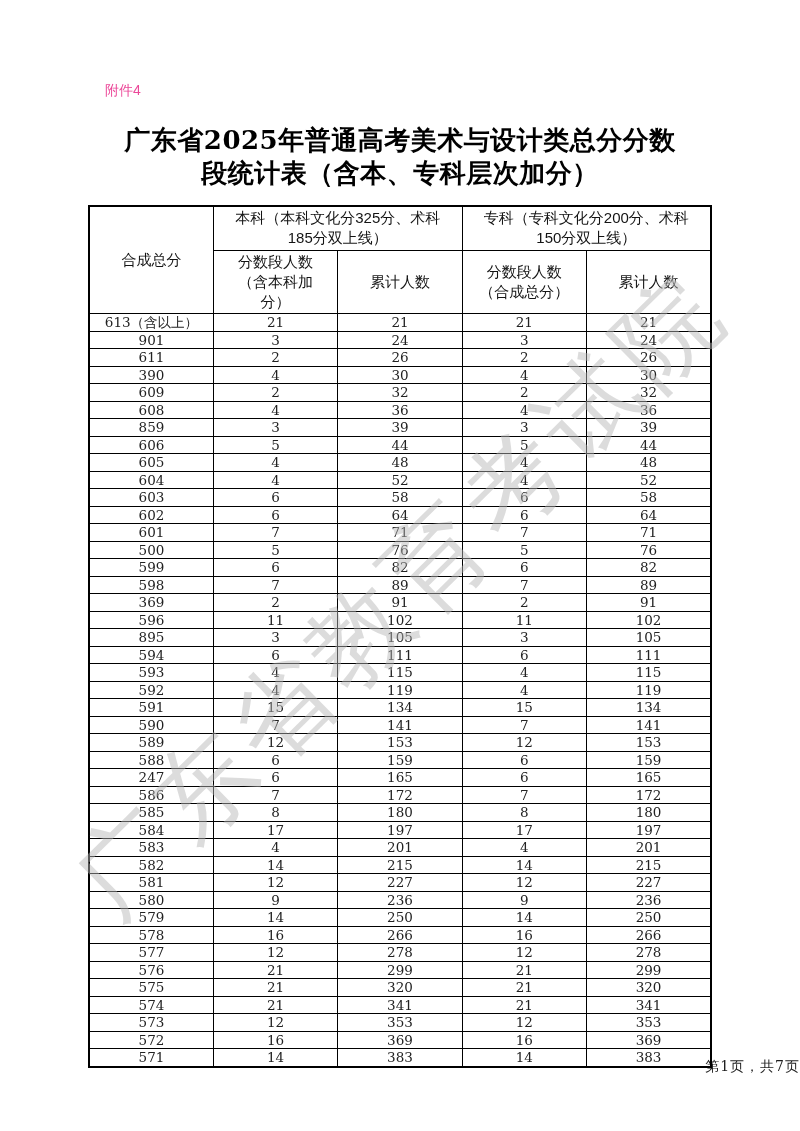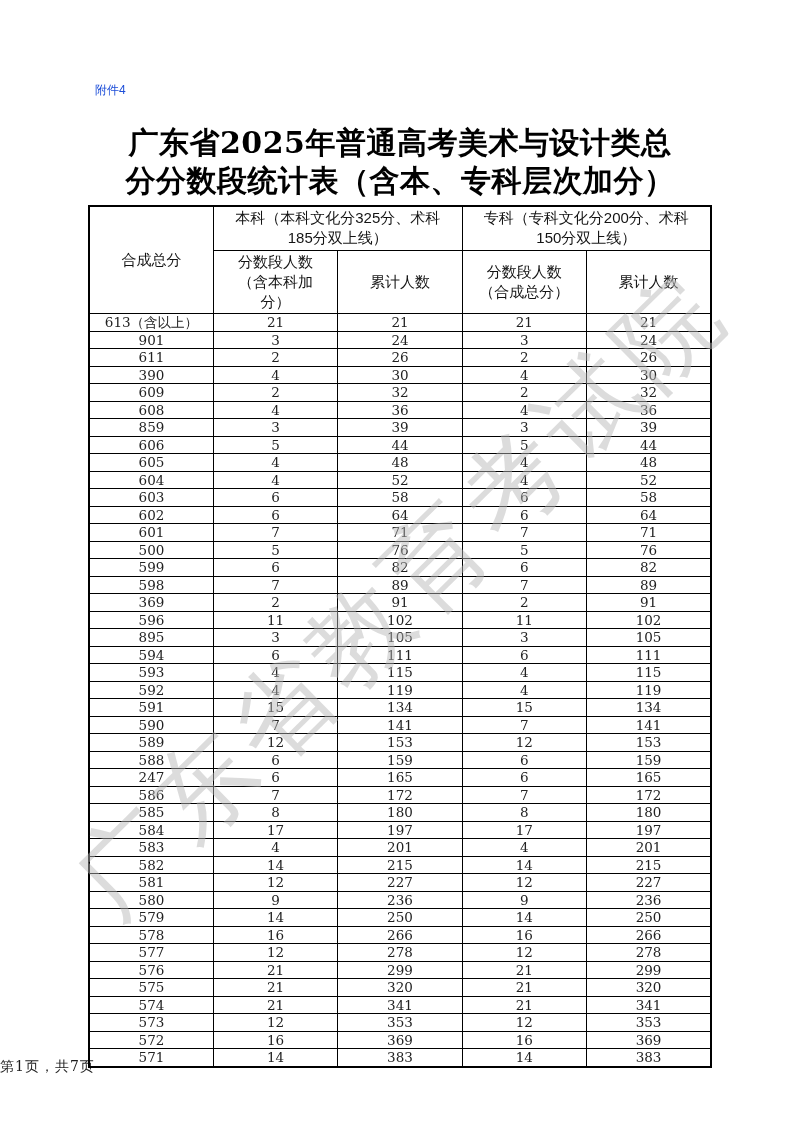--- a/index.html
+++ b/index.html
@@ -8,33 +8,33 @@
     background: #ffffff;
     font-family: "DejaVu Serif", serif;
     color: #1c1c1c;
     position: relative;
     overflow: hidden;
   }
   .page { position: absolute; inset: 0; background: #fff; }
 
   .attachment-label {
     position: absolute;
-    left: 95px; top: 82px;
-    font-size: 12px;
+    left: 105px; top: 82px;
+    font-size: 14px;
     font-family: "Liberation Sans", sans-serif;
-    color: #1d4ed8;
+    color: #ec4899;
   }
 
   .doc-title {
     position: absolute;
     top: 124px; left: 50%;
     transform: translateX(-50%);
     width: 562px;
     text-align: center;
-    font-size: 30px;
+    font-size: 26px;
     font-weight: bold;
     line-height: 1.28;
     letter-spacing: 0.5px;
     color: #000;
     font-family: "DejaVu Serif", serif;
   }
 
   .score-table {
     position: absolute;
     left: 88px; top: 205px;
@@ -68,21 +68,21 @@
     height: 16.5px;
     line-height: 1.05;
     font-family: "DejaVu Serif", serif;
     color: #222;
   }
 
   .footer-pagenum {
     position: absolute;
     left: 0; right: 0;
     top: 1058px;
-    text-align: left;
+    text-align: right;
     font-size: 14px;
     letter-spacing: 1px;
     color: #1c1c1c;
     font-family: "DejaVu Serif", serif;
   }
 
   .watermark {
     position: absolute;
     left: -50px; top: 528px;
     width: 900px;

